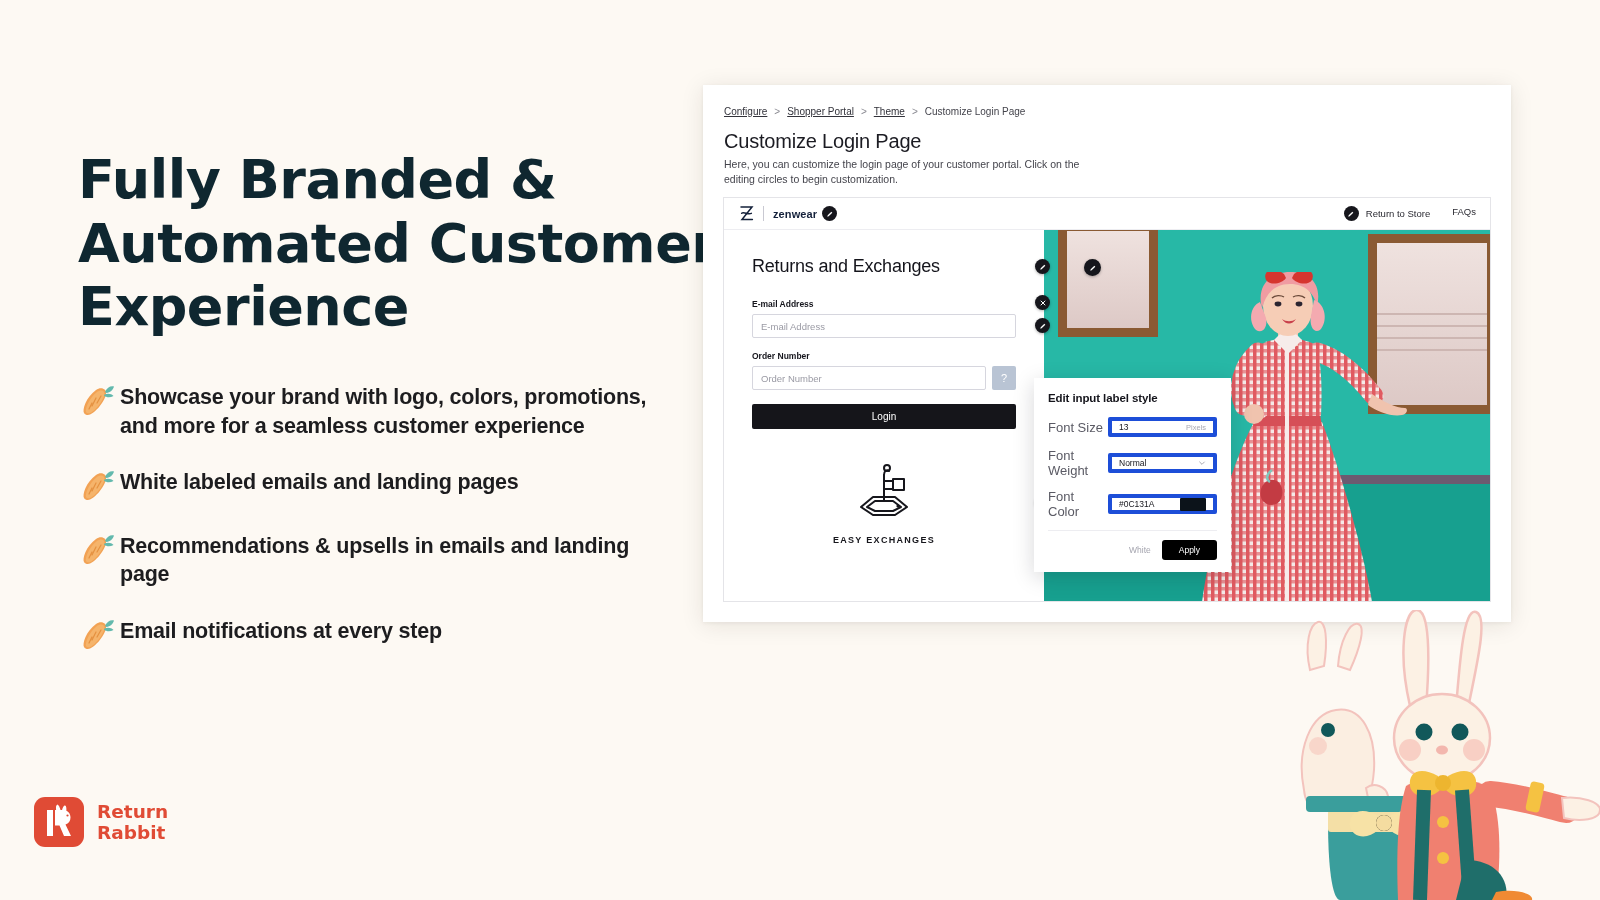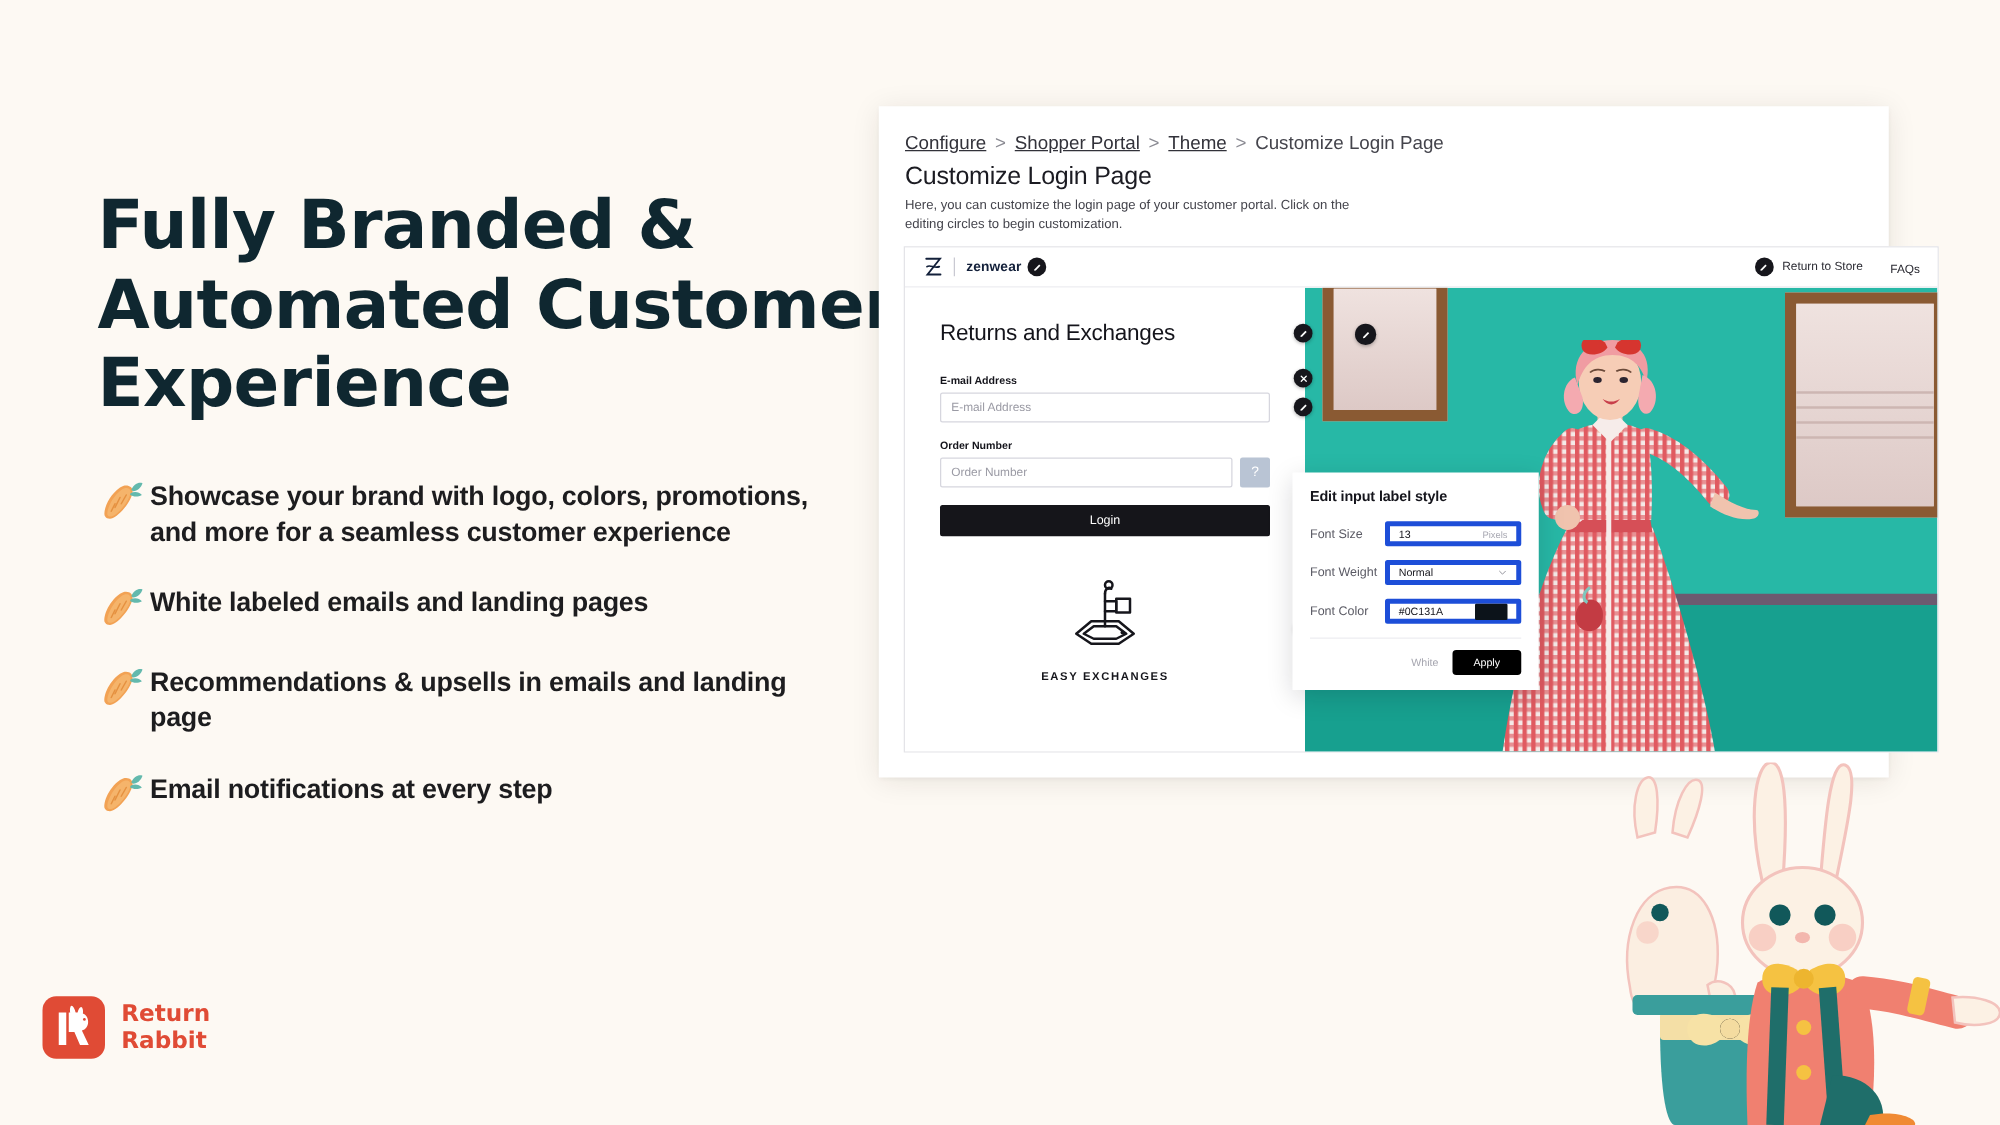--- a/index.html
+++ b/index.html
@@ -53,21 +53,21 @@
 
   
   .card {
     position: absolute; left: 703px; top: 85px;
     width: 808px; height: 537px;
     background: #ffffff;
     box-shadow: 0 3px 22px rgba(40,30,20,0.10), 0 1px 4px rgba(40,30,20,0.06);
   }
   .breadcrumb {
     position: absolute; left: 21px; top: 21px;
-    font-size: 15px; color: #3b3b42;
+    font-size: 10px; color: #3b3b42;
     display: flex; align-items: center; gap: 7px;
     white-space: nowrap;
   }
   .crumb-link { text-decoration: underline; color: #32323a; cursor: pointer; }
   .crumb-sep { color: #8a8a92; }
   .crumb-current { color: #44444c; }
 
   .page-title {
     position: absolute; left: 21px; top: 45px;
     font-size: 20px; font-weight: 400; color: #1b1b22;
@@ -75,41 +75,41 @@
     letter-spacing: -0.2px;
   }
   .page-sub {
     position: absolute; left: 21px; top: 72px; width: 360px;
     font-size: 10.5px; line-height: 1.45; color: #44444c;
   }
 
   
   .portal {
     position: absolute; left: 20px; top: 112px;
-    width: 828px; height: 405px;
+    width: 768px; height: 405px;
     background: #fff;
     border: 1px solid #e4e4e8;
     overflow: hidden;
   }
   .portal-header {
     height: 32px; width: 100%;
     display: flex; align-items: center; justify-content: space-between;
     padding: 0 14px 0 15px;
     border-bottom: 1px solid #ededf1;
     background: #fff;
     position: relative; z-index: 6;
   }
   .brand { display: flex; align-items: center; gap: 9px; position: relative; }
   .zmark { width: 15px; height: 17px; }
   .divider-v { width: 1px; height: 15px; background: #c9c9d2; }
   .brandname {
     font-size: 11px; font-weight: 700; color: #13203a;
     letter-spacing: 0.1px; font-family: "Liberation Sans", sans-serif;
   }
-  .header-right { display: flex; align-items: flex-end; gap: 22px; }
+  .header-right { display: flex; align-items: flex-start; gap: 22px; }
   .hdr-link { font-size: 9.5px; color: #2a2a32; display: flex; align-items: center; gap: 7px; }
 
   .portal-body { position: relative; height: 372px; display: flex; }
   .form-pane { width: 320px; padding: 26px 28px 0 28px; position: relative; background: #fff; }
   .photo-pane { flex: 1; position: relative; overflow: hidden; }
 
   .form-title {
     font-size: 18px; color: #14141b; font-weight: 400;
     letter-spacing: -0.2px; margin-bottom: 22px;
   }
@@ -161,21 +161,21 @@
 
   
   .style-panel {
     position: absolute; left: 310px; top: 148px;
     width: 197px; background: #fff;
     box-shadow: 0 5px 20px rgba(20,20,30,0.17);
     padding: 14px 14px 12px 14px; z-index: 10;
   }
   .sp-title { font-size: 11.5px; font-weight: 700; color: #15151c; margin-bottom: 13px; letter-spacing: -0.1px; }
   .sp-row { display: flex; align-items: center; margin-bottom: 11px; }
-  .sp-label { width: 60px; font-size: 10px; color: #5a5a64; }
+  .sp-label { width: 60px; font-size: 13px; color: #5a5a64; }
   .sp-ctrl {
     flex: 1; height: 20px; border: 4px solid #1d4ed8; border-radius: 2px;
     display: flex; align-items: center; padding: 0 7px; font-size: 8.5px; color: #15151c;
     background: #fff; justify-content: space-between;
   }
   .sp-unit { font-size: 7.5px; color: #a8a8b2; }
   .chev { width: 8px; height: 8px; }
   .swatch { width: 26px; height: 13px; background: #0c131a; border-radius: 1px; }
   .sp-divider { height: 1px; background: #ededf1; margin: 3px 0 9px 0; }
   .sp-actions { display: flex; align-items: center; justify-content: flex-end; gap: 9px; }

